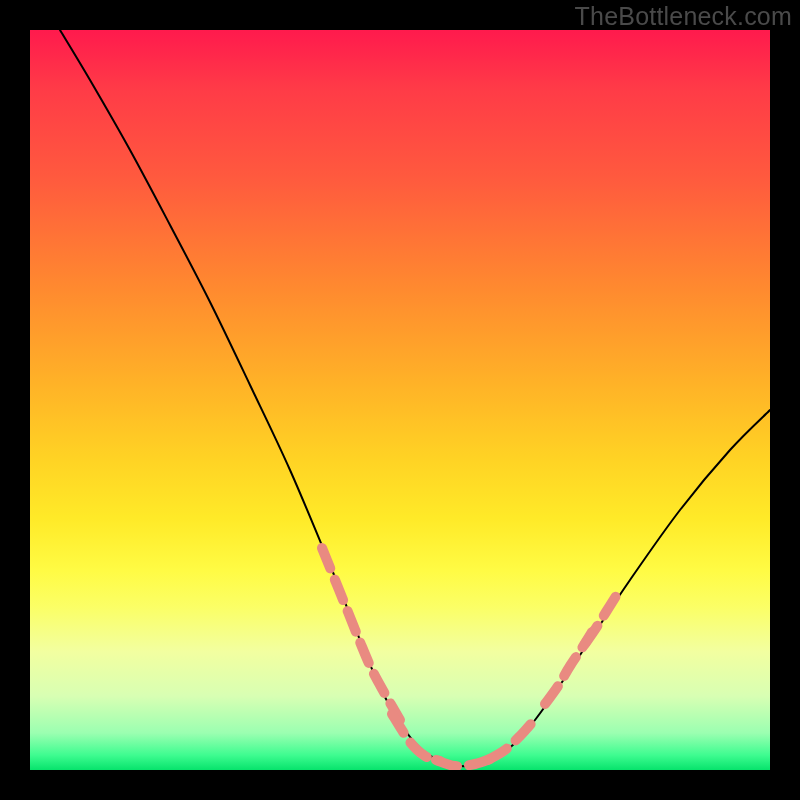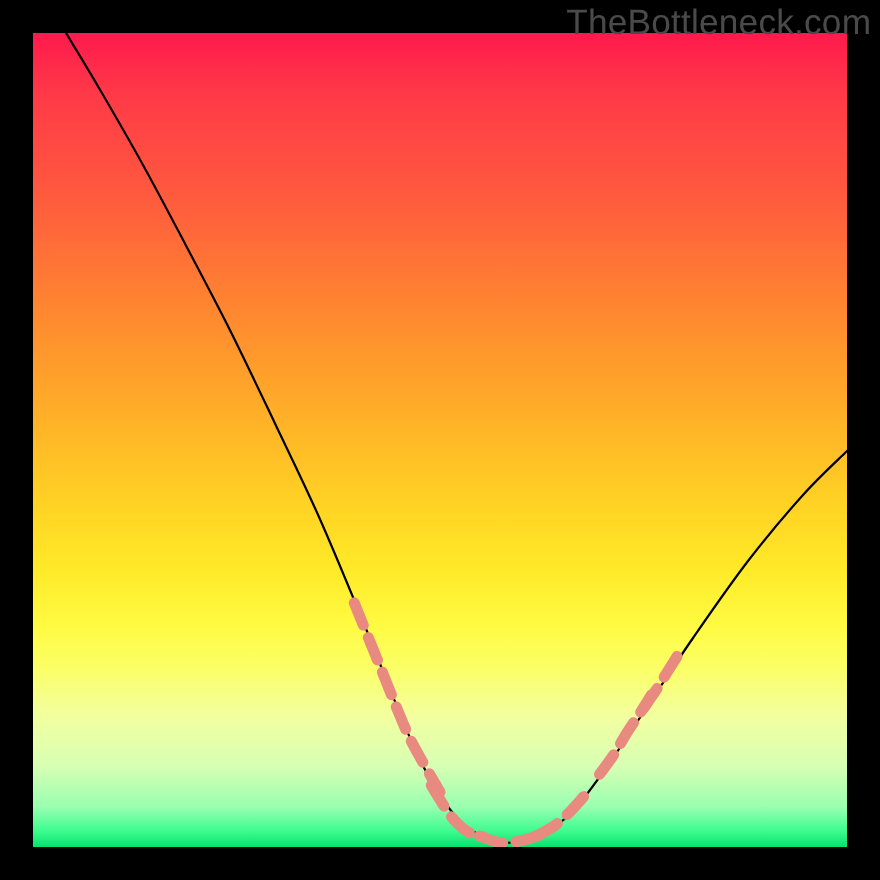--- a/index.html
+++ b/index.html
@@ -15,21 +15,21 @@
     position: relative;
     width: 800px;
     height: 800px;
     background: #000;
   }
   .watermark {
     position: absolute;
     top: 2px;
     right: 8px;
     color: #4a4a4a;
-    font-size: 32px;
+    font-size: 25px;
     font-weight: 400;
     letter-spacing: 0.2px;
     z-index: 10;
   }
   .plot-area {
     position: absolute;
     left: 30px;
     top: 30px;
     width: 740px;
     height: 740px;

